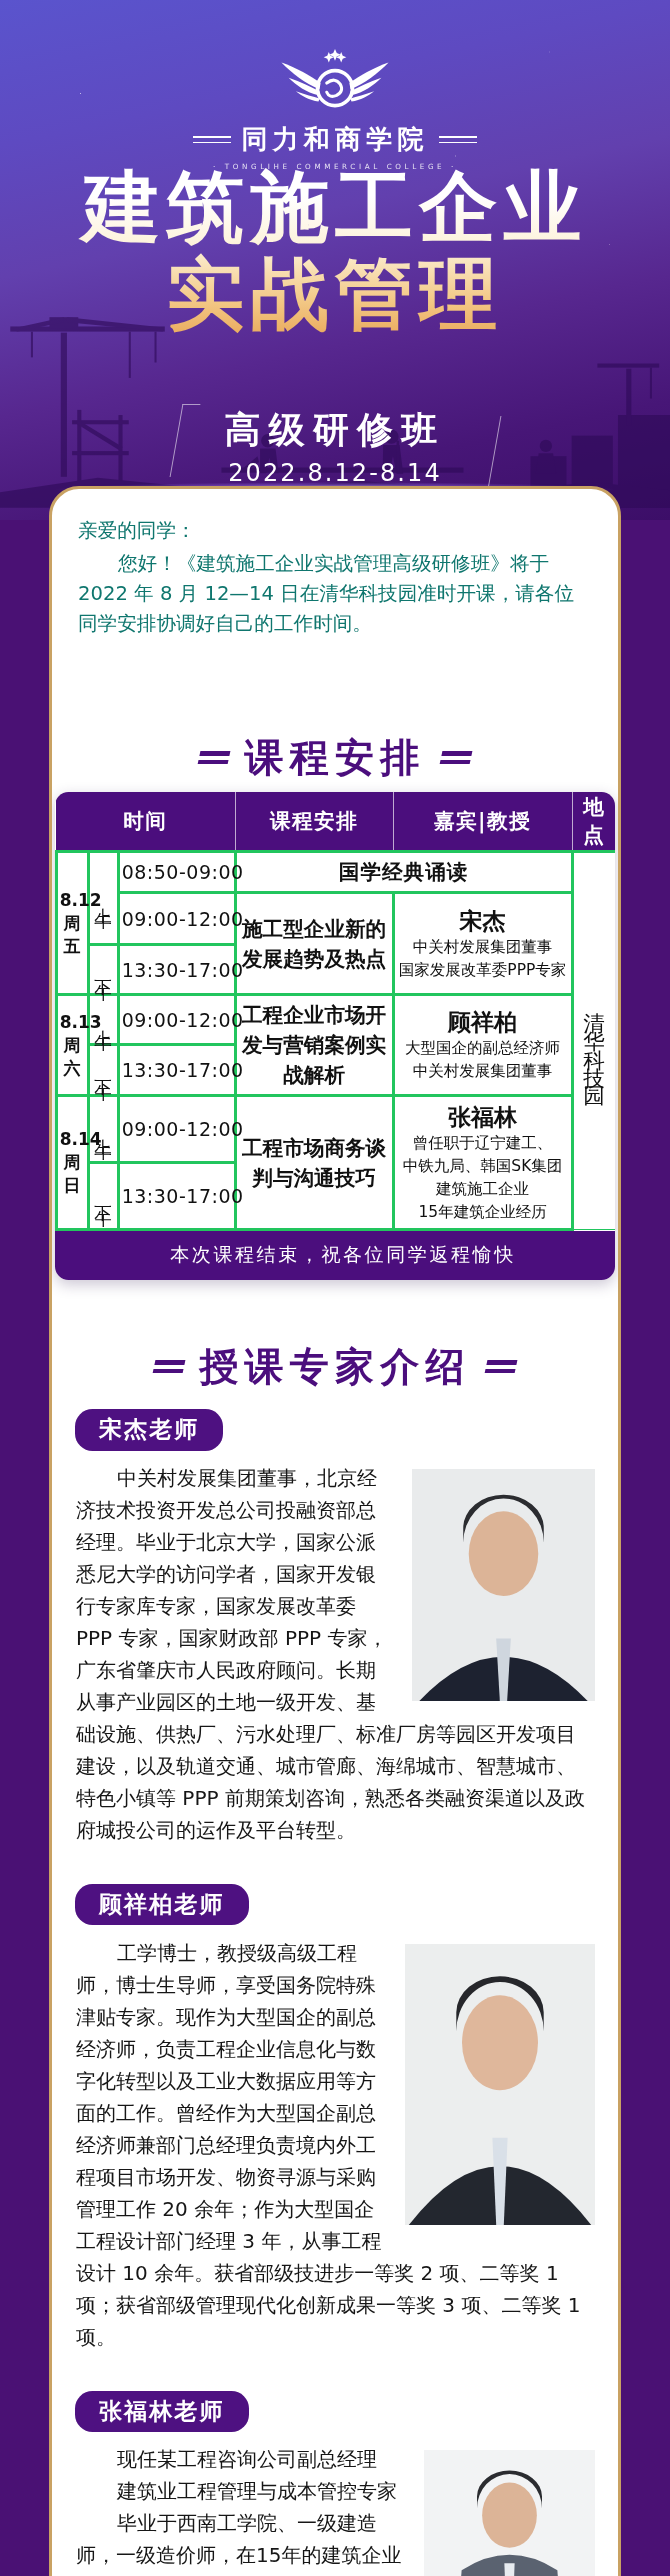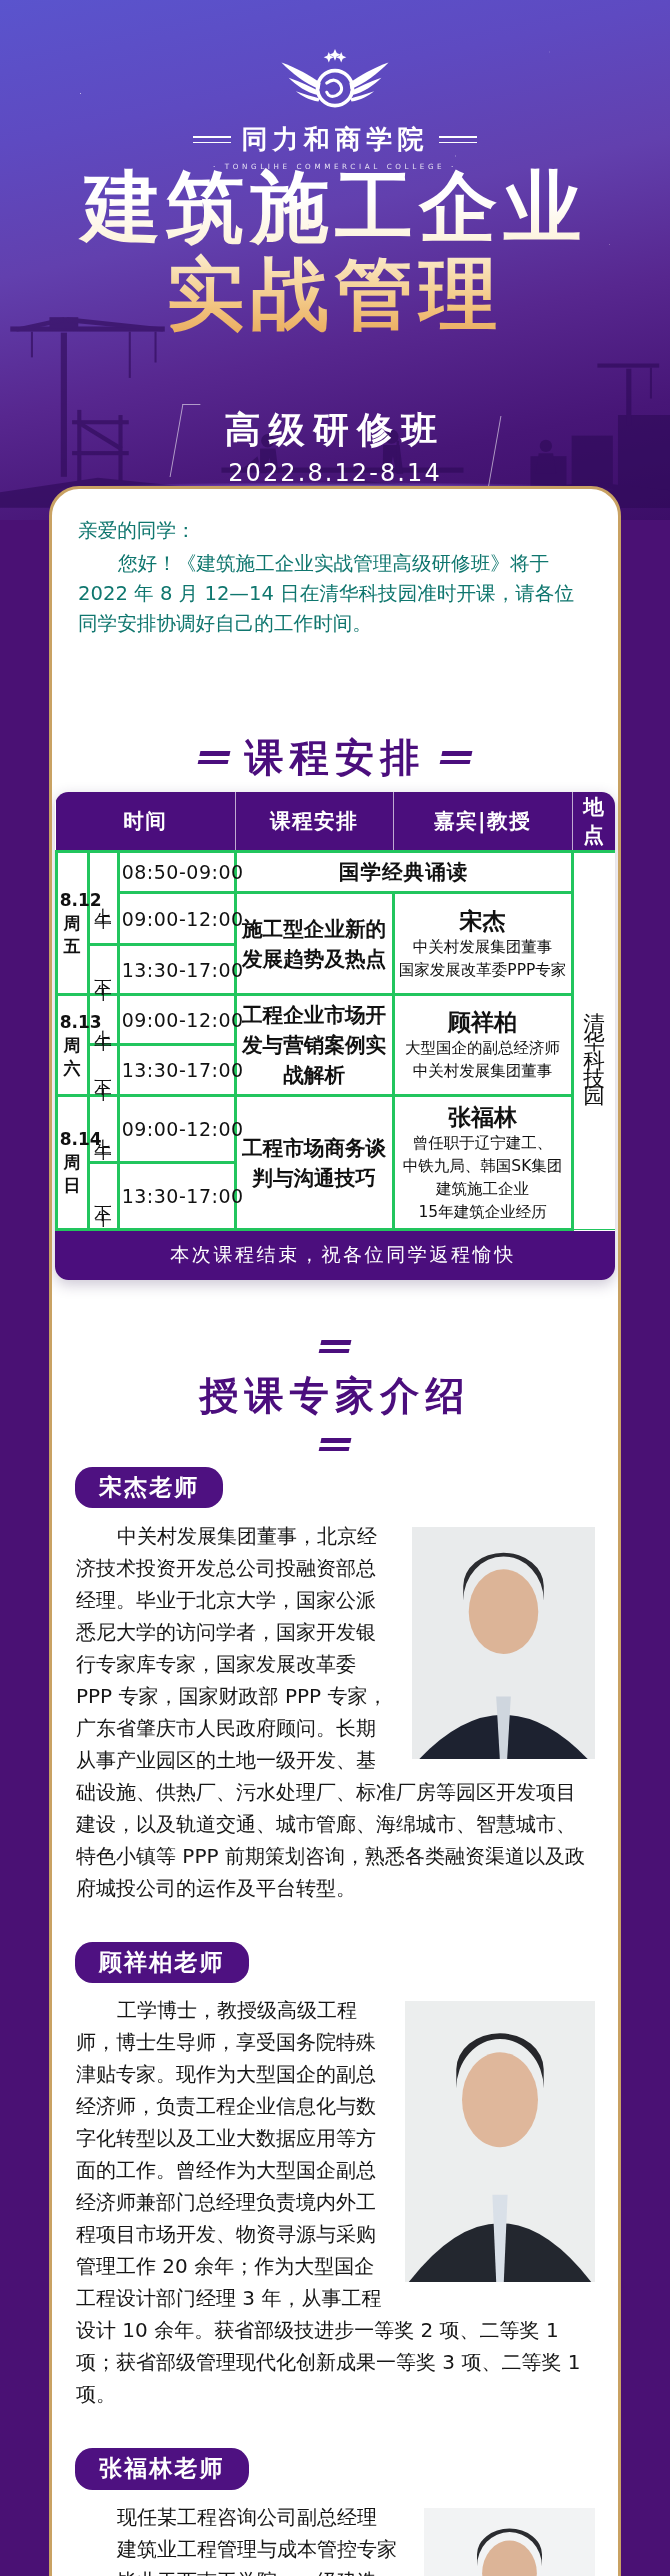--- a/index.html
+++ b/index.html
@@ -43,21 +43,21 @@
   .letter{margin:27px 28px 0 26px;font-size:19.6px;line-height:30px;color:#0f766e;}
   .letter p{margin:3.1px 0 0 0;text-indent:40px;}
   .letter .greet{text-indent:0;}
 
   .section-title{display:flex;align-items:center;justify-content:center;gap:15.5px;}
   .st-text{font-size:39px;font-weight:bold;color:#4b0e7d;letter-spacing:6.2px;}
   .eq{position:relative;width:30px;height:13.4px;transform:skewX(-12deg);}
   .eq::before,.eq::after{content:"";position:absolute;left:0;right:0;height:4.6px;background:#4b0e7d;}
   .eq::before{top:0}.eq::after{bottom:0}
   .st-schedule{margin-top:92px;}
-  .st-experts{margin-top:60px;flex-direction:column;}
+  .st-experts{margin-top:60px;}
 
   
   .schedule-card{margin:7.2px 2.6px 0 2.6px;border-radius:13.4px;overflow:hidden;background:#fff;
     box-shadow:0 4.1px 13.4px rgba(60,40,90,.25);}
   table.sched{width:100%;border-collapse:collapse;table-layout:fixed;}
   table.sched col.c-day{width:32px}table.sched col.c-ampm{width:30px}
   table.sched col.c-time{width:117px}table.sched col.c-course{width:158px}
   table.sched col.c-guest{width:179px}table.sched col.c-loc{width:44px}
   table.sched thead th{background:#4b0e7d;color:#fff;font-size:20.6px;font-weight:bold;
     height:35px;border-left:1px solid rgba(255,255,255,.65);letter-spacing:1.5px;}

